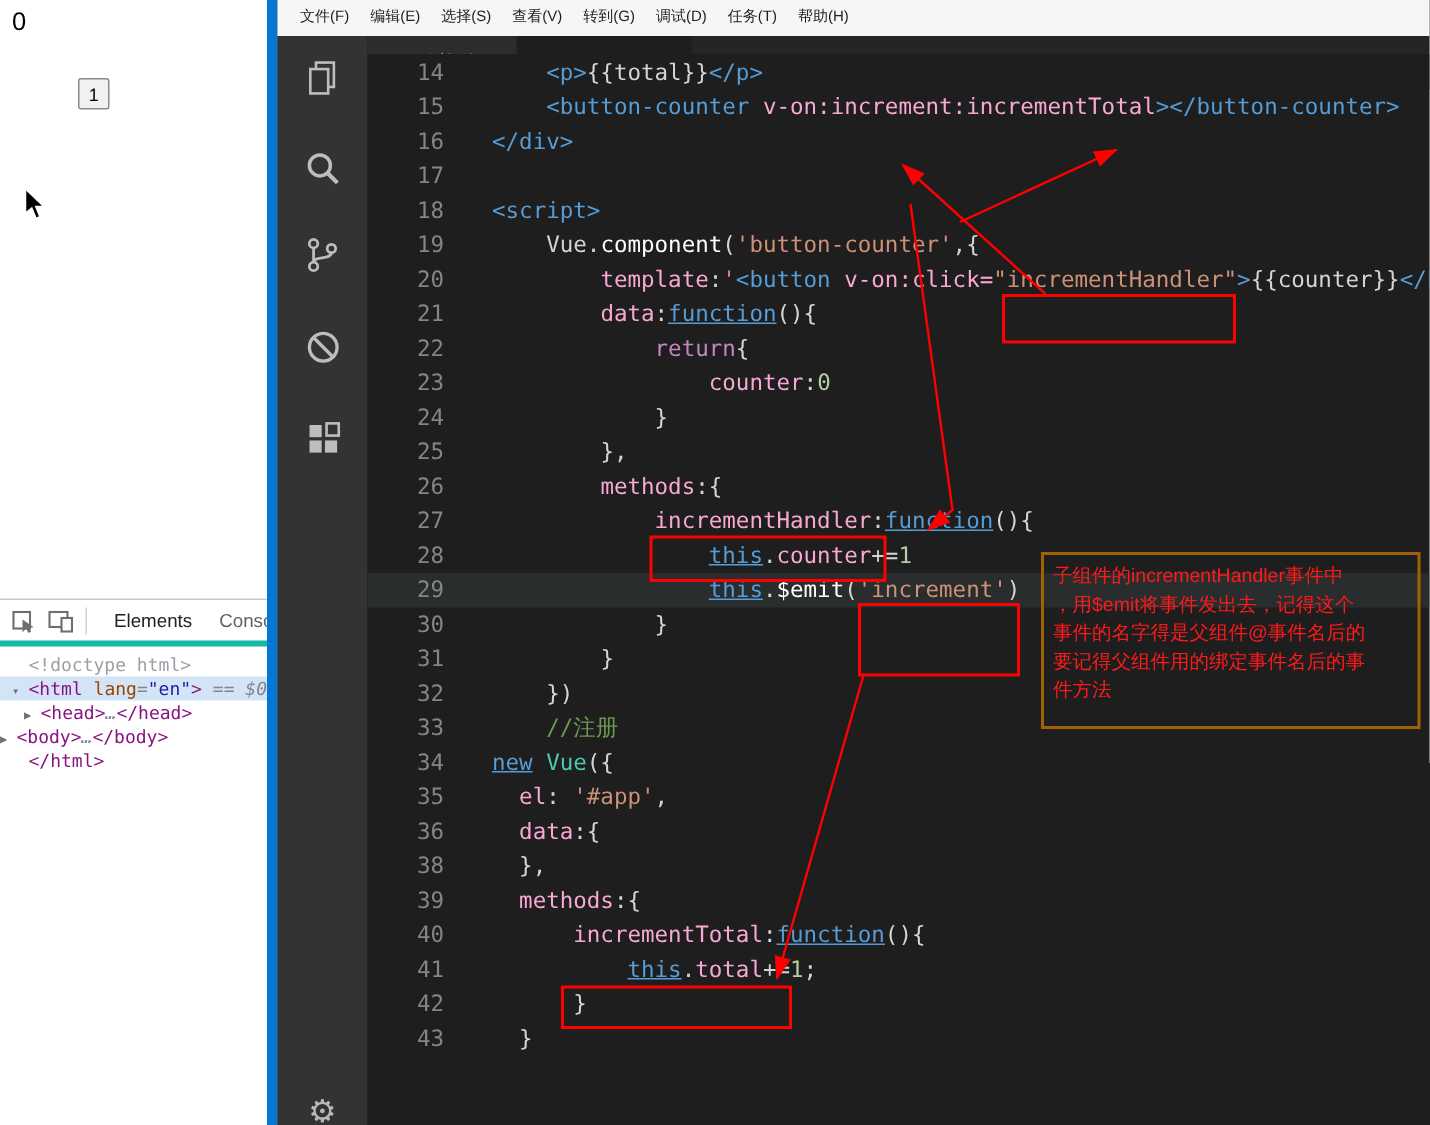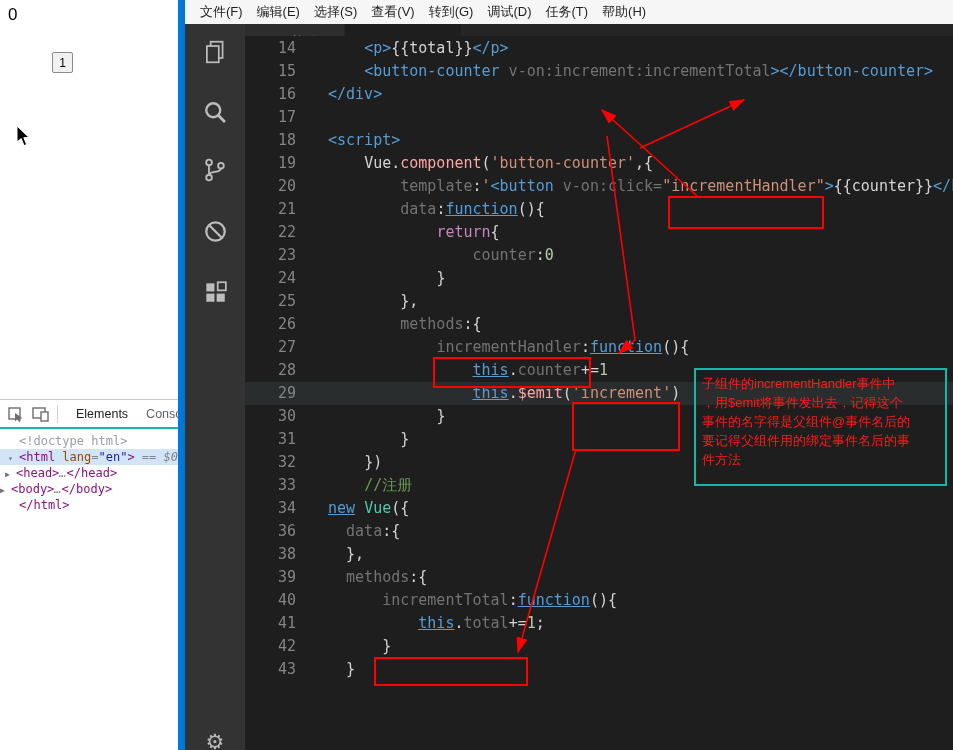--- a/index.html
+++ b/index.html
@@ -8,42 +8,42 @@
 
   
   #browser{position:absolute;left:0;top:0;width:178px;height:750px;background:#fff;}
   #total{position:absolute;left:8px;top:5px;font-size:17px;color:#000;}
   #counterBtn{position:absolute;left:52px;top:52px;width:21px;height:21px;background:#f1f1f1;
     border:1px solid #8a8a8a;border-radius:2px;font:12px "Liberation Sans",sans-serif;color:#000;padding:0;}
   #cursor{position:absolute;left:16px;top:126px;}
 
   
   #devtools{position:absolute;left:0;top:399px;width:178px;bottom:0;border-top:1px solid #c9c9c9;background:#fff;}
-  #dt-toolbar{height:27px;border-bottom:2px solid #14b8a6;display:flex;align-items:center;overflow:hidden;white-space:nowrap;}
+  #dt-toolbar{height:27px;border-bottom:4px solid #14b8a6;display:flex;align-items:center;overflow:hidden;white-space:nowrap;}
   .dt-ic{margin-left:8px;flex:none;display:inline-flex;}
   .dt-sep{width:1px;height:18px;background:#d0d0d0;margin-left:8px;flex:none;}
   .dt-tab{font-size:12.5px;color:#5f6368;margin-left:18px;flex:none;cursor:default;}
   .dt-tab.active{color:#202124;}
   #dt-tree{padding-top:4px;font:12px "DejaVu Sans Mono",monospace;}
   .drow{height:16px;line-height:16px;white-space:pre;overflow:hidden;}
   .drow.sel{background:#d4e4f7;}
   .exp{display:inline-block;width:11px;color:#727272;font-size:8px;}
   .d-doc{color:#9aa0a6;margin-top:48px;}
   .d-tag{color:#881280;}
   .d-attr{color:#994500;}
   .d-val{color:#1a1aa6;}
   .d-meta{color:#80868b;font-style:italic;}
 
   
   #accent-strip{position:absolute;left:178px;top:0;width:7px;height:750px;background:#0078d7;}
 
   
   #vscode{position:absolute;left:185px;top:0;right:0;height:750px;background:#1e1e1e;}
   #menubar{position:absolute;left:0;top:0;right:0;height:24px;background:#f6f6f6;display:flex;align-items:center;padding-left:8px;}
-  .menu-item{font-size:13px;color:#1f1f1f;padding:0 7px;line-height:24px;cursor:default;}
+  .menu-item{font-size:10px;color:#1f1f1f;padding:0 7px;line-height:24px;cursor:default;}
 
   #activitybar{position:absolute;left:0;top:24px;width:60px;bottom:0;background:#333333;}
   .act-ic{position:absolute;left:0;width:60px;height:44px;display:flex;align-items:center;justify-content:center;}
   #gear{position:absolute;left:0;bottom:-4px;width:60px;text-align:center;font-size:21px;color:#b9b9b9;}
 
   #tabbar{position:absolute;left:60px;top:24px;right:0;height:36px;background:#252526;display:flex;}
   .tab{height:36px;display:flex;align-items:center;padding:0 12px;background:#2d2d2d;margin-right:1px;cursor:default;}
   .tab.active{background:#1e1e1e;}
   .tab .tlabel{font-size:13px;color:#969696;margin-left:7px;}
   .tab.active .tlabel{color:#ffffff;}
@@ -51,37 +51,37 @@
   .tab .close{margin-left:10px;color:#d4d4d4;font-size:15px;line-height:15px;}
 
   
   #editor{position:absolute;left:60px;top:36px;right:0;bottom:0;background:#1e1e1e;overflow:hidden;padding-top:1px;}
   
   .crow{display:flex;height:23px;line-height:23px;font:15px/23px "DejaVu Sans Mono",monospace;}
   .crow.hl{background:#2a2d2e;}
   .ln{width:51px;text-align:right;color:#858585;flex:none;}
   .ctext{margin-left:32px;white-space:pre;flex:none;}
   .c-tag{color:#569cd6;}
-  .c-attr{color:#737373;}
+  .c-attr{color:#f9a8d4;}
   .c-str{color:#ce9178;}
   .c-num{color:#b5cea8;}
   .c-kw{color:#569cd6;text-decoration:underline;}
   .c-ctrl{color:#c586c0;}
-  .c-fn{color:#fca5a5;margin-top:20px;}
+  .c-fn{color:#ffffff;margin-top:20px;}
   .c-txt{color:#d4d4d4;}
   .c-cmt{color:#6a9955;}
   .c-type{color:#4ec9b0;}
 
   
   .rbox{position:absolute;border:2px solid #ff0000;z-index:40;pointer-events:none;}
   #boxA{left:668px;top:196px;width:152px;height:29px;}
   #boxB{left:433px;top:357px;width:154px;height:27px;}
   #boxC{left:572px;top:402px;width:104px;height:45px;}
   #boxD{left:374px;top:657px;width:150px;height:25px;}
-  #noteBox{position:absolute;left:694px;top:368px;width:253px;height:118px;border:2px solid #14b8a6;
+  #noteBox{position:absolute;left:694px;top:368px;width:253px;height:118px;border:2px solid #a16207;
     z-index:45;box-sizing:border-box;padding:4px 6px;pointer-events:none;}
   .note-line{font-size:13px;line-height:19px;color:#ff1a1a;white-space:nowrap;overflow:hidden;}
   #arrows{position:absolute;left:0;top:0;width:953px;height:750px;z-index:50;pointer-events:none;}
 </style>
 </head>
 <body>
 
 <div id="stage">
 
   <div id="browser">
@@ -105,21 +105,21 @@
               <rect x="9" y="6" width="7" height="9" fill="#fff" stroke="#6e6e6e" stroke-width="1.4"></rect>
             </svg>
         </span>
         <span class="dt-sep"></span>
         <span class="dt-tab active">Elements</span>
         <span class="dt-tab">Console</span>
       </div>
       <div id="dt-tree">
           <div class="drow" style="padding-left: 8px;"><span class="exp"> </span><span class="d-doc">&lt;!doctype html&gt;</span></div>
           <div class="drow sel" style="padding-left: 8px;"><span class="exp">▾</span><span class="d-tag">&lt;html </span><span class="d-attr">lang</span><span class="d-meta">=</span><span class="d-val">"en"</span><span class="d-tag">&gt;</span><span class="d-meta"> == $0</span></div>
-          <div class="drow" style="padding-left: 5px;"><span class="exp">▶</span><span class="d-tag">&lt;head&gt;</span><span class="d-meta">…</span><span class="d-tag">&lt;/head&gt;</span></div>
+          <div class="drow" style="padding-left: 16px;"><span class="exp">▶</span><span class="d-tag">&lt;head&gt;</span><span class="d-meta">…</span><span class="d-tag">&lt;/head&gt;</span></div>
           <div class="drow" style=""><span class="exp">▶</span><span class="d-tag">&lt;body&gt;</span><span class="d-meta">…</span><span class="d-tag">&lt;/body&gt;</span></div>
           <div class="drow" style="padding-left: 8px;"><span class="exp"> </span><span class="d-tag">&lt;/html&gt;</span></div>
         </div>
     </div>
   </div>
 
   <div id="accent-strip"></div>
 
   <div id="vscode">
     <div id="menubar">
@@ -263,20 +263,24 @@
           <span class="ln">32</span>
           <span class="ctext">    <span class="c-txt">})</span></span>
         </div>
         <div class="crow">
           <span class="ln">33</span>
           <span class="ctext">    <span class="c-cmt">//注册</span></span>
         </div>
         <div class="crow">
           <span class="ln">34</span>
           <span class="ctext"><span class="c-kw">new</span><span class="c-txt"> </span><span class="c-type">Vue</span><span class="c-txt">({</span></span>
+        </div>
+        <div class="crow">
+          <span class="ln">35</span>
+          <span class="ctext">  <span class="c-attr">el</span><span class="c-txt">: </span><span class="c-str">'#app'</span><span class="c-txt">,</span></span>
         </div>
         <div class="crow">
           <span class="ln">36</span>
           <span class="ctext">  <span class="c-attr">data</span><span class="c-txt">:{</span></span>
         </div>
         <div class="crow">
           <span class="ln">38</span>
           <span class="ctext">  <span class="c-txt">},</span></span>
         </div>
         <div class="crow">

